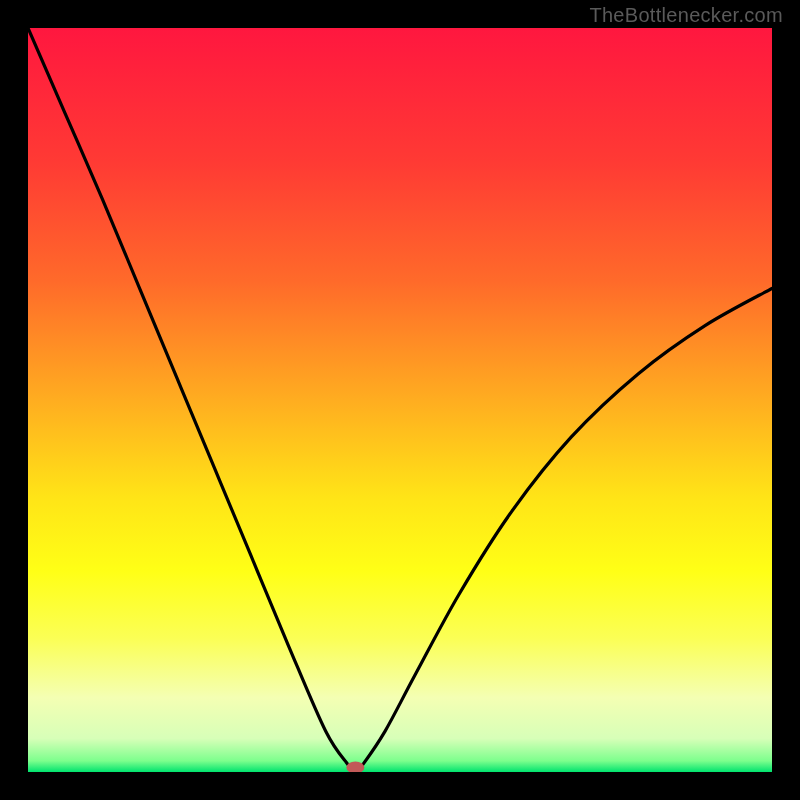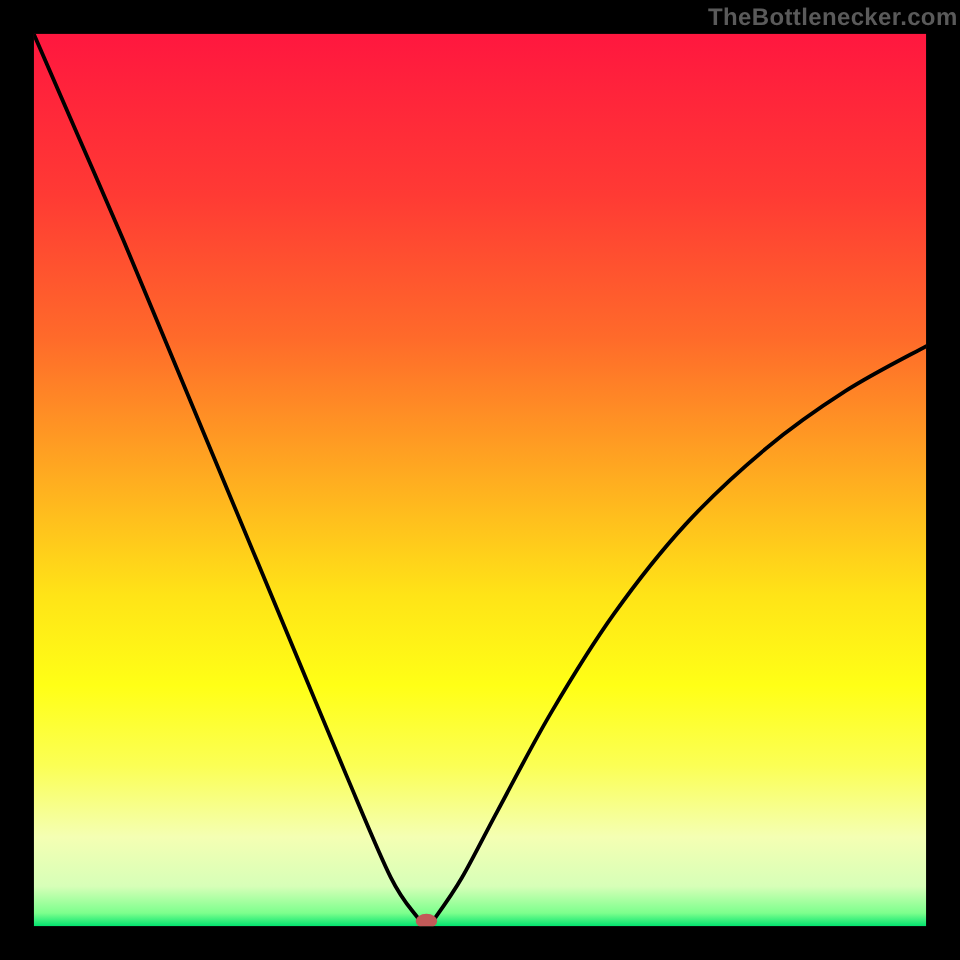--- a/index.html
+++ b/index.html
@@ -23,24 +23,24 @@
     position: absolute;
     top: 28px;
     left: 28px;
     width: 744px;
     height: 744px;
     overflow: hidden;
   }
   .watermark {
     position: absolute;
     top: 4px;
-    right: 2px;
+    right: 17px;
     color: #5a5a5a;
     font-size: 20px;
-    font-weight: 700;
+    font-weight: 400;
     letter-spacing: 0.3px;
     user-select: none;
   }
 </style>
 </head>
 <body>
 
 <div class="frame">
 
   <div class="watermark">TheBottlenecker.com</div>

